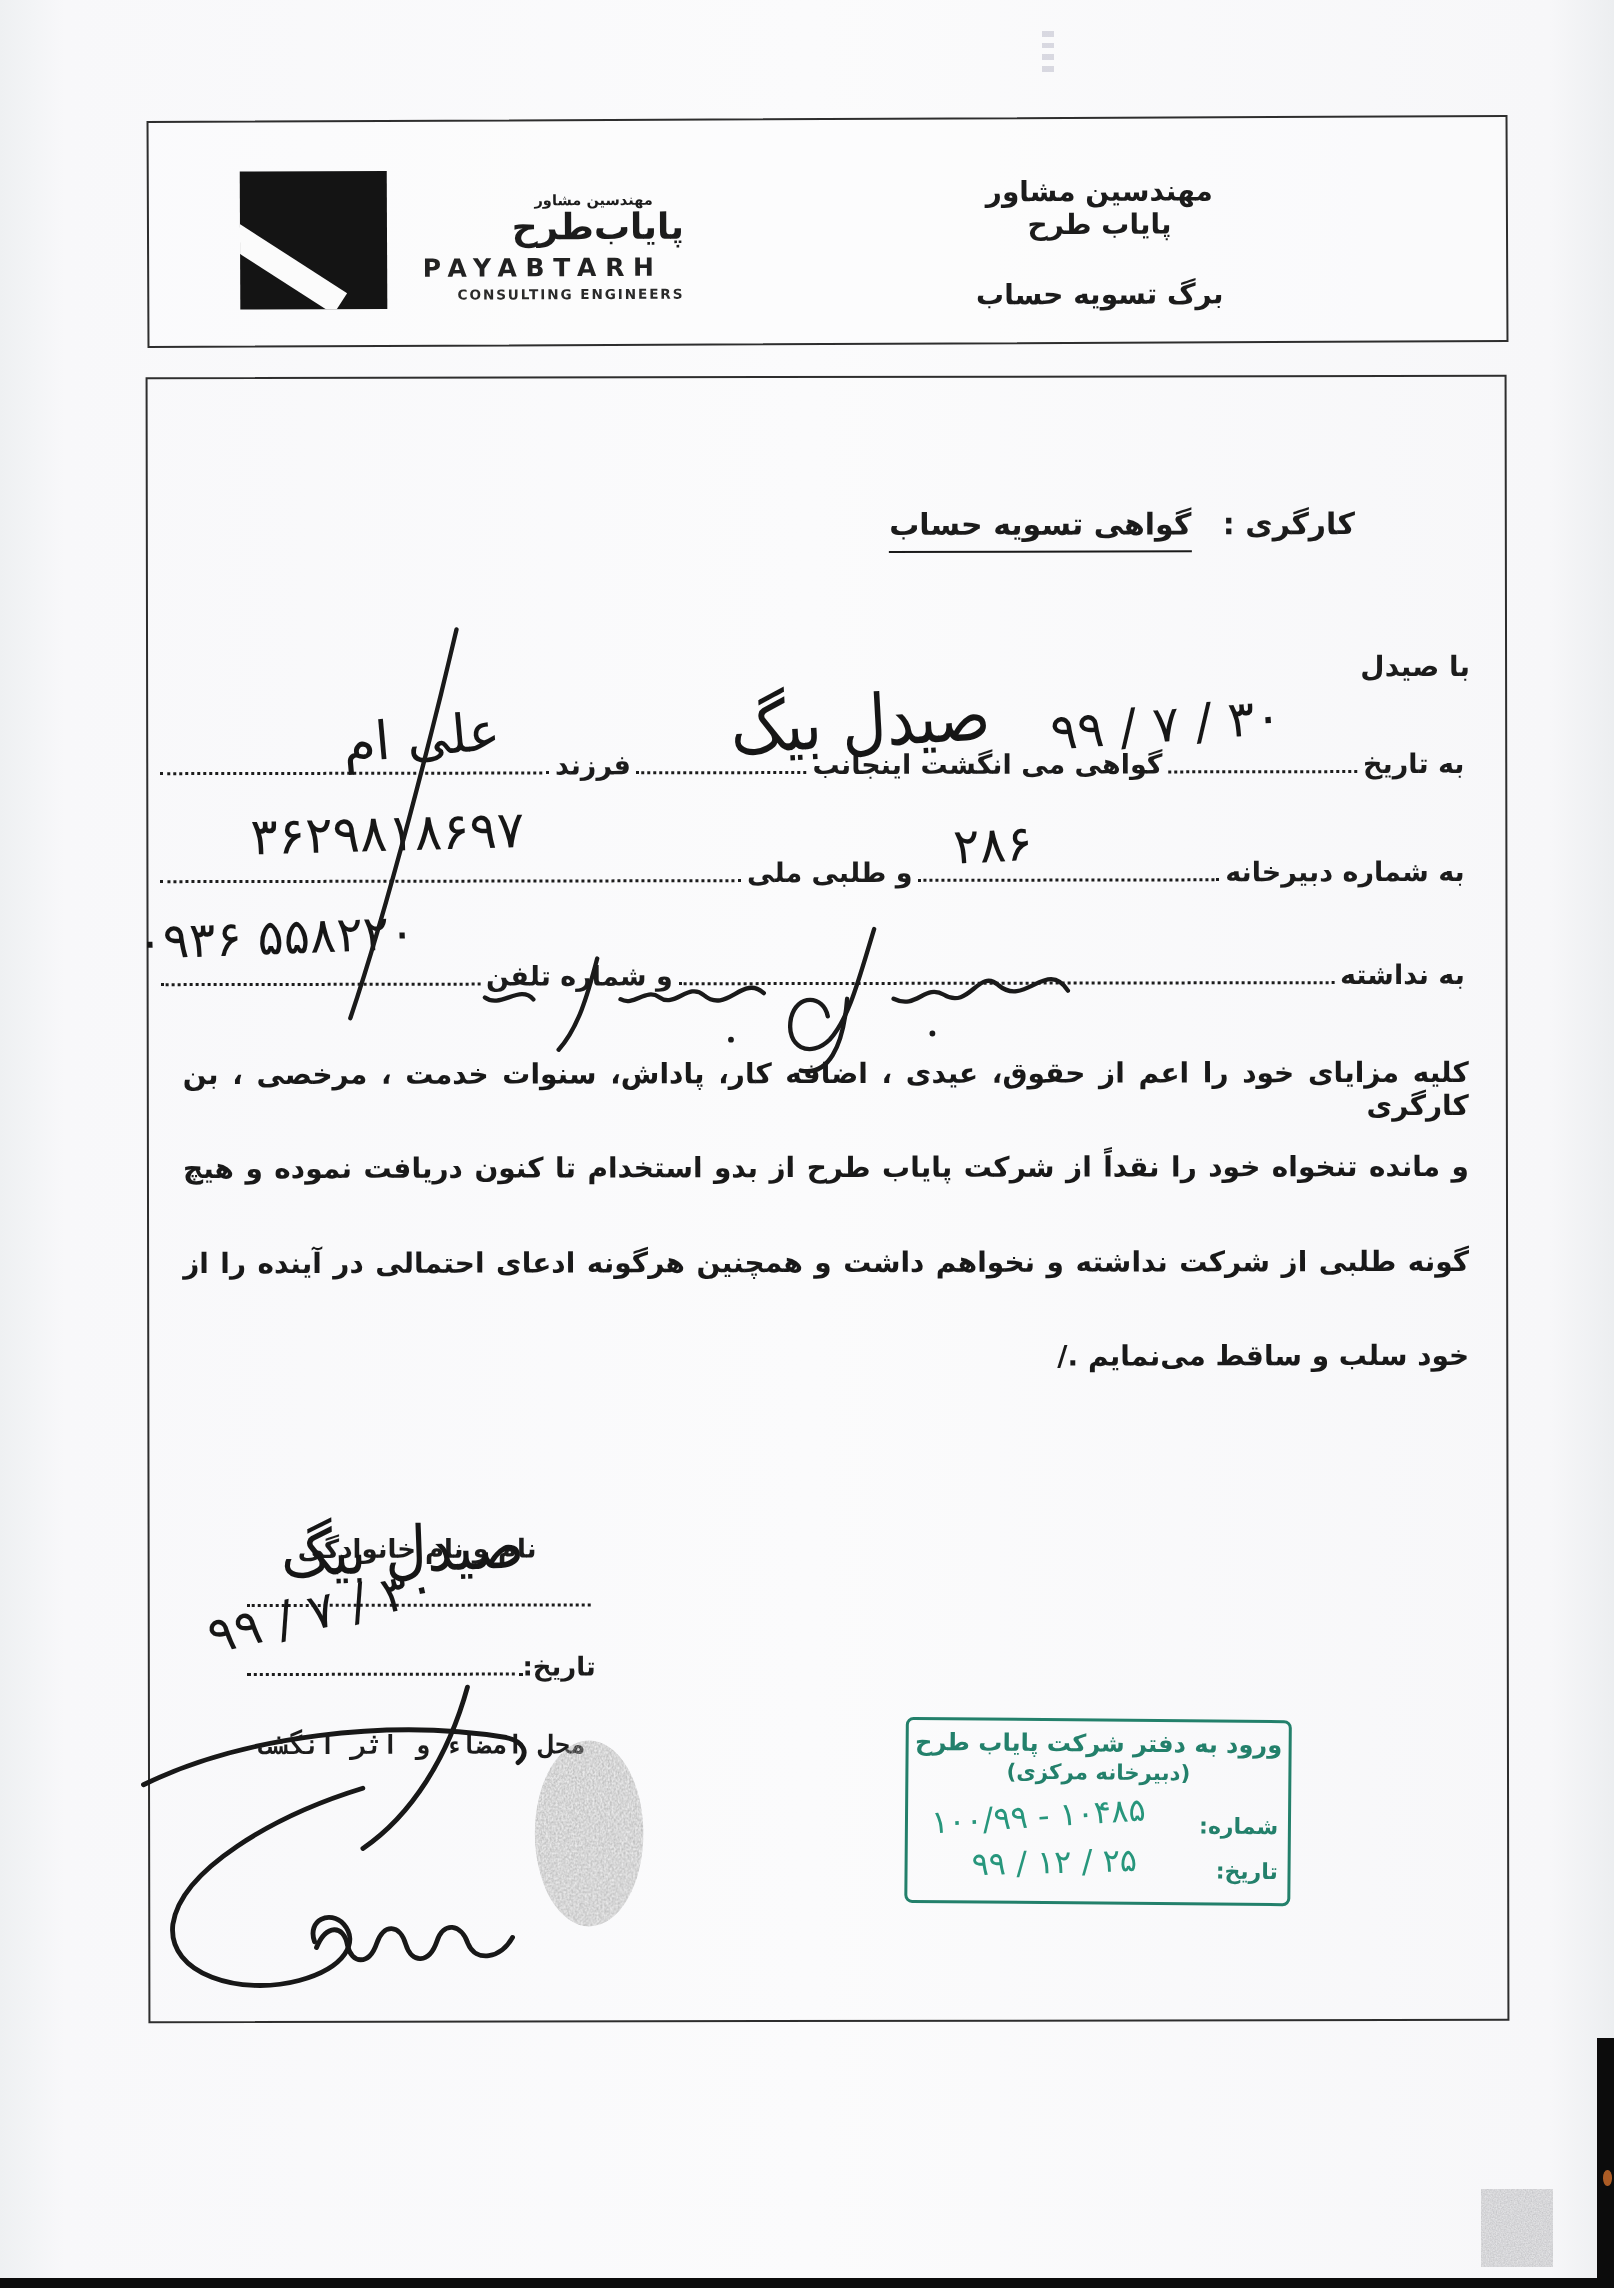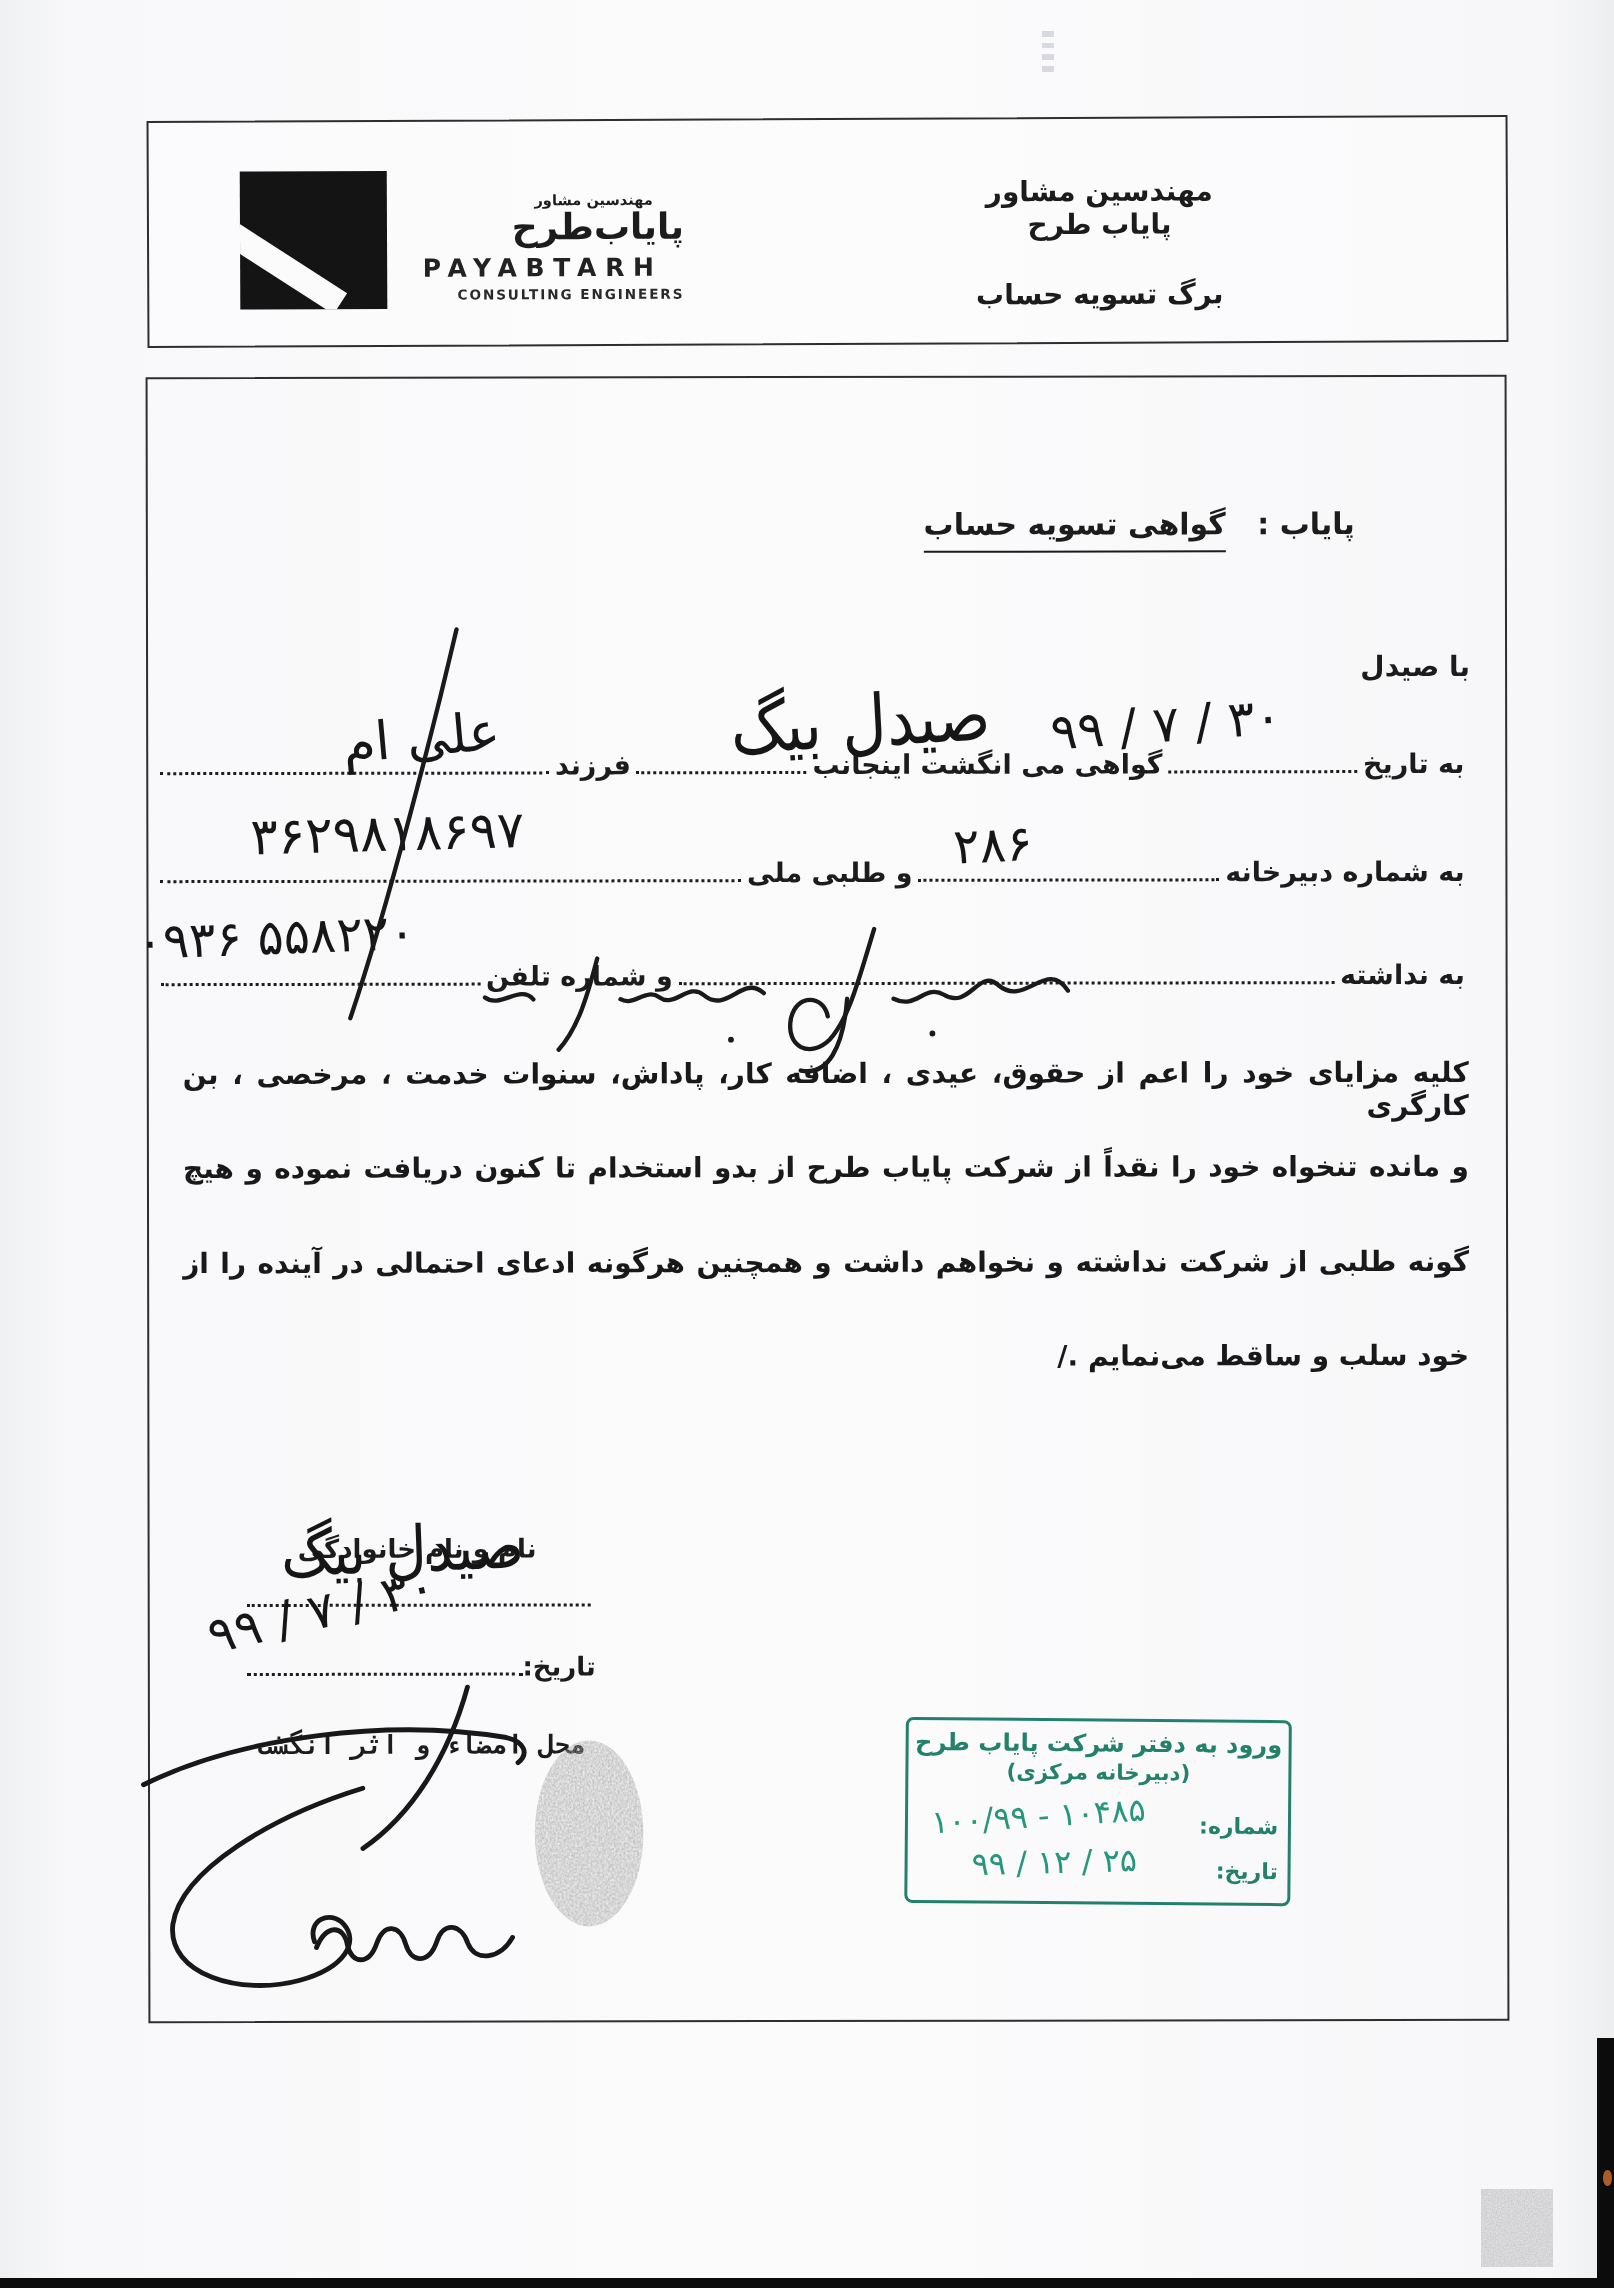--- a/index.html
+++ b/index.html
@@ -90,21 +90,21 @@
   </div>
   <div class="abs header-right">
     <span class="company-title">مهندسین مشاور پایاب طرح</span>
     <span class="form-title">برگ تسویه حساب</span>
   </div>
 </div>
 
 <div class="abs main-box">
 
   <div class="abs subject">
-    <span class="subj-label">پایاب :</span>
+    <span class="subj-label">کارگری :</span>
     <span class="subj-value">گواهی تسویه حساب</span>
   </div>
 
   <div class="abs salutation">با صیدل</div>
 
   <div class="abs field-row row1">
     <span class="lbl">به تاریخ</span>
     <span class="blank w195"></span>
     <span class="lbl">گواهی می انگشت اینجانب</span>
     <span class="blank w175"></span>

